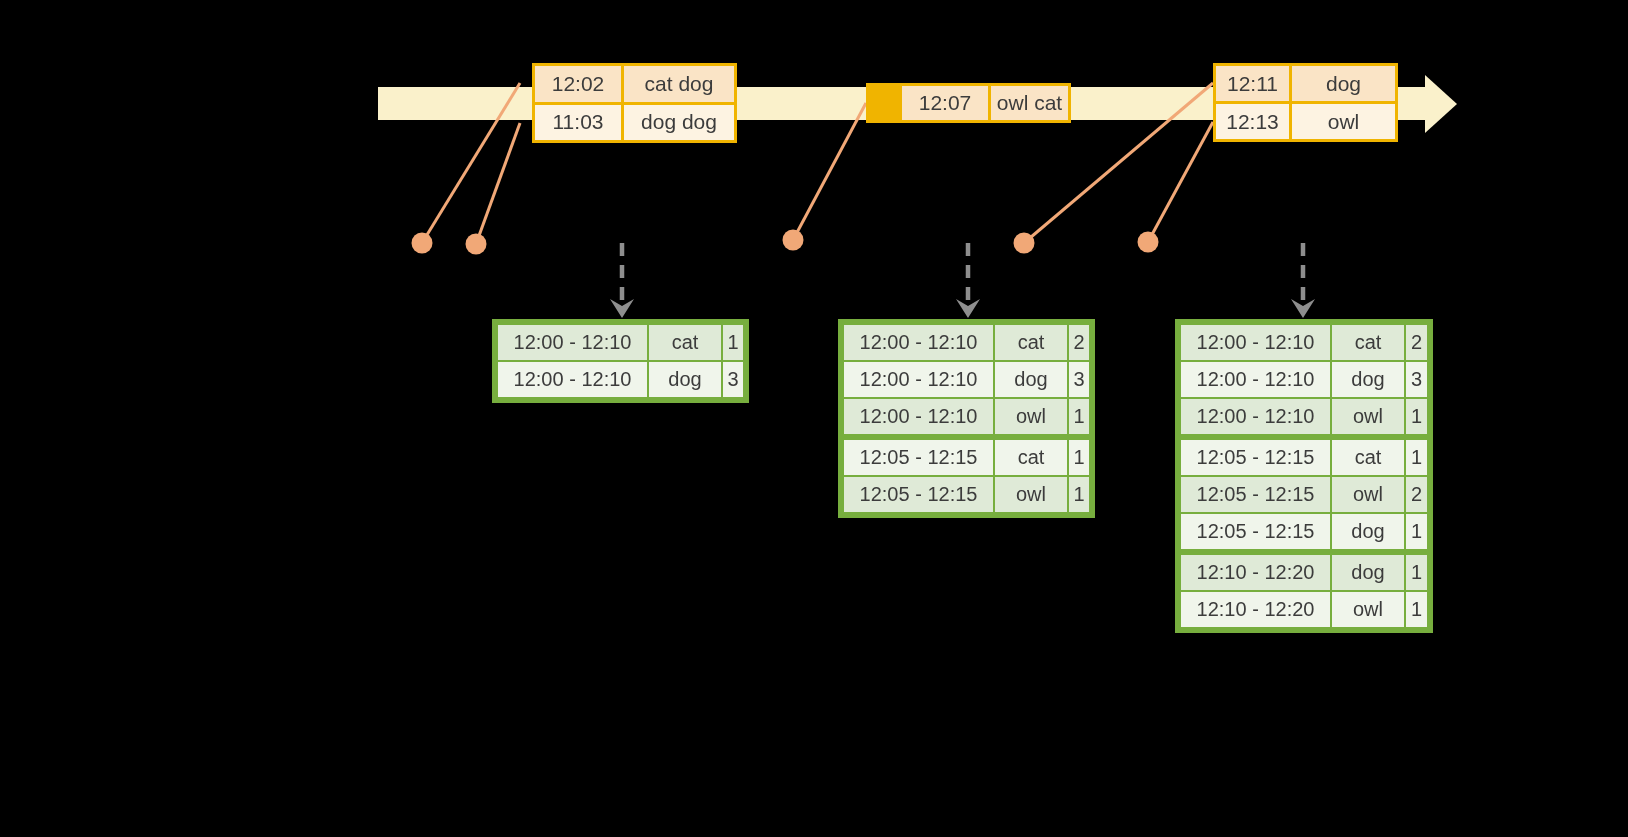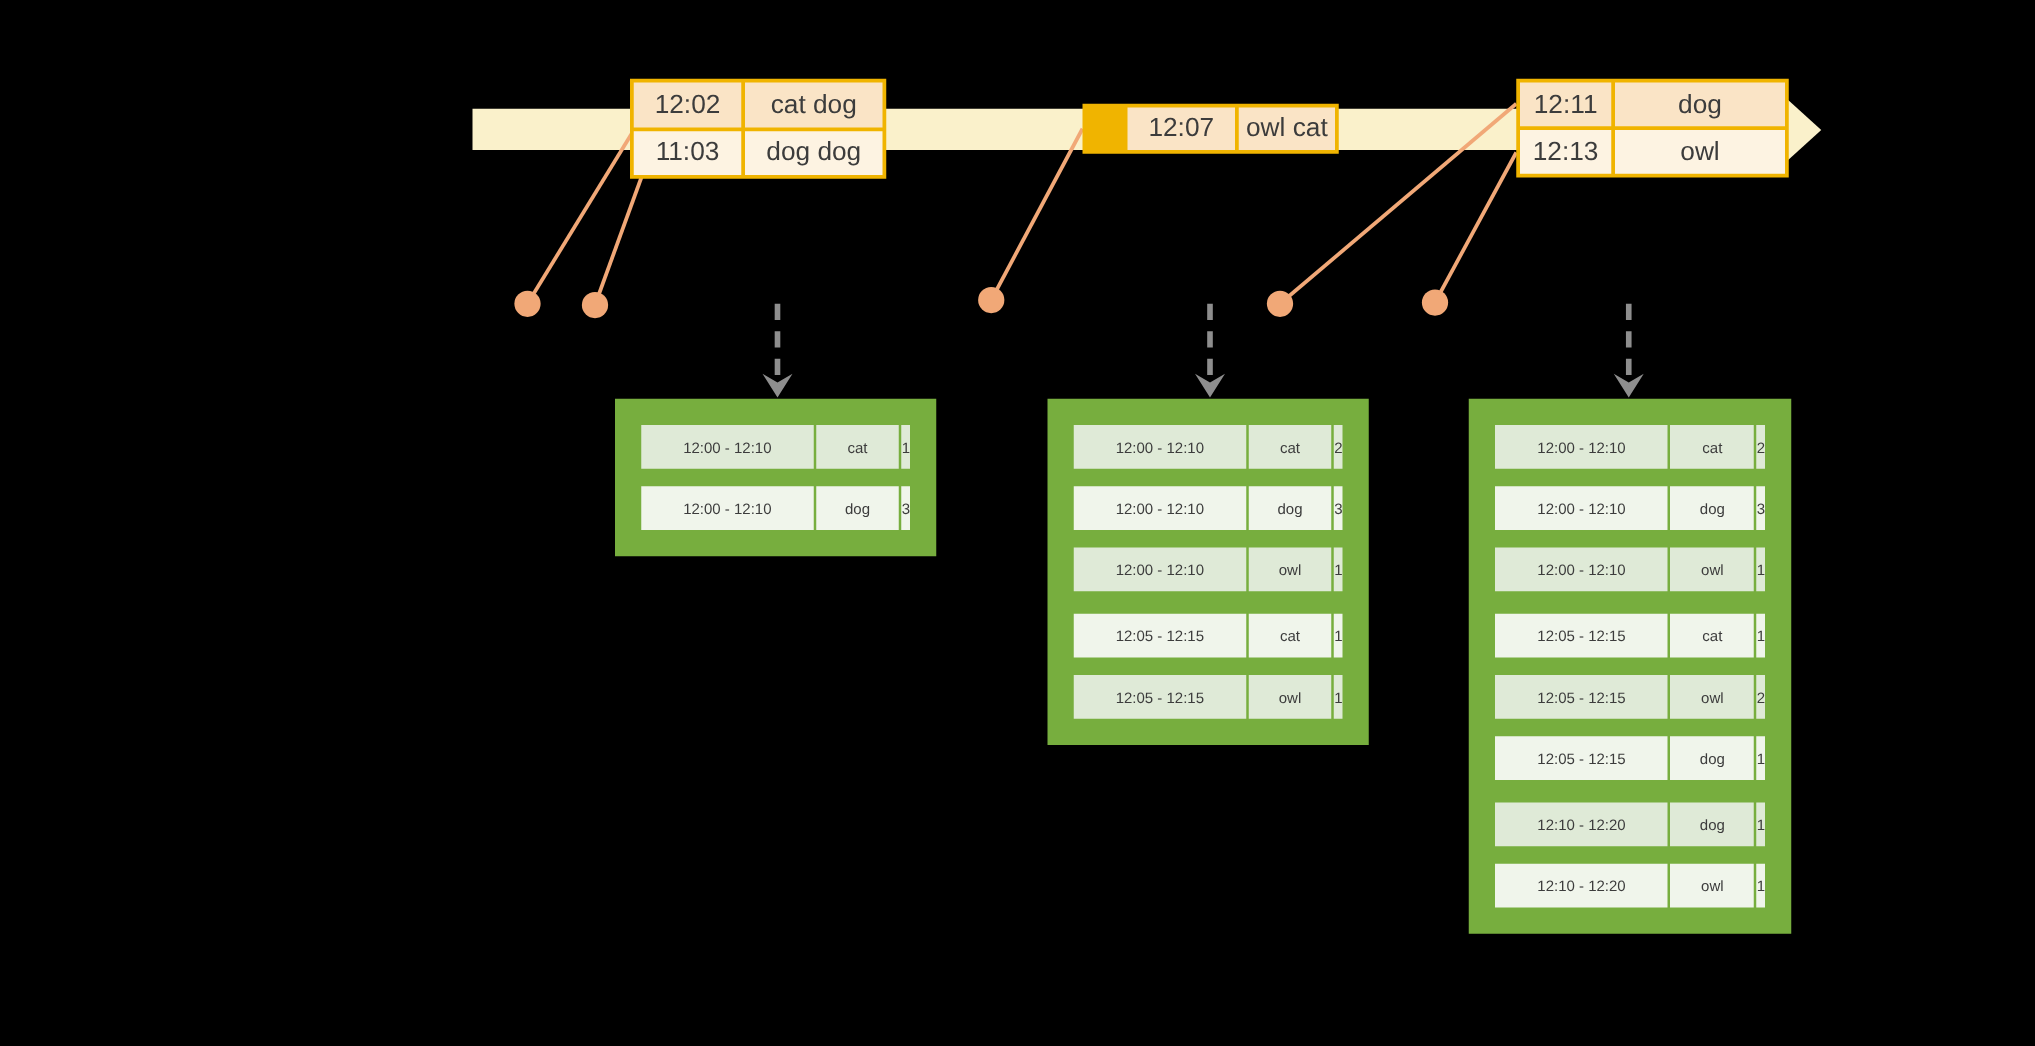--- a/index.html
+++ b/index.html
@@ -17,40 +17,40 @@
           border-left: 32px solid var(--timeline-fill, #FAF1CB); }
   
   #overlay { position: absolute; left: 0; top: 0; }
   .connector { stroke: var(--connector, #F1A877); stroke-width: 3; }
   .dot { fill: var(--connector, #F1A877); }
   .trigger { stroke: var(--trigger-arrow, #8E8E8E); stroke-width: 4.5; stroke-dasharray: 13 9; }
   .trigger-head { fill: var(--trigger-arrow, #8E8E8E); }
   
   .dtable { position: absolute; display: flex; flex-direction: column; box-sizing: border-box; }
   .event-table { background: var(--event-table-border, #F0B400); padding: 3px; gap: 3px; font-size: 21px; }
-  .result-table { background: var(--result-table-border, #77AE3E); padding: 21px; font-size: 12px; gap: 12px; }
+  .result-table { background: var(--result-table-border, #77AE3E); padding: 6px; font-size: 20px; }
   .trow { display: flex; }
   .event-table .trow { flex: 1; gap: 3px; }
   .result-table .trow { height: 35px; gap: 2px; margin-top: 2px; }
   .result-table .trow:first-child { margin-top: 0; }
   .result-table .trow.group-start { margin-top: 6px; }
   .cell { display: flex; align-items: center; justify-content: center; white-space: nowrap; }
   .event-table .trow.dark  .cell { background: var(--event-row-dark, #FAE4C6); }
   .event-table .trow.light .cell { background: var(--event-row-light, #FDF3E2); }
   .result-table .trow.dark  .cell { background: var(--result-row-dark, #DFEAD7); }
   .result-table .trow.light .cell { background: var(--result-row-light, #F0F5EB); }
   .col-time { width: 86px; }
   .col-words { flex: 1; }
   .narrow .col-time { width: 73px; }
   .col-window { width: 149px; }
   .col-word { width: 72px; }
   .col-count { flex: 1; }
-  #event-t1 { left: 504px;  top: 63px; width: 205px; height: 80px; }
+  #event-t1 { left: 532px;  top: 63px; width: 205px; height: 80px; }
   #event-t2 { left: 866px;  top: 83px; width: 205px; height: 40px; padding-left: 36px; }
-  #event-t3 { left: 1213px; top: 63px; width: 218px; height: 79px; }
+  #event-t3 { left: 1213px; top: 63px; width: 185px; height: 79px; }
   #result-t1 { left: 492px;  top: 319px; width: 257px; }
   #result-t2 { left: 838px;  top: 319px; width: 257px; }
   #result-t3 { left: 1175px; top: 319px; width: 258px; }
 </style>
 </head>
 <body>
 
 <div id="canvas">
 
   <div class="band"></div>

